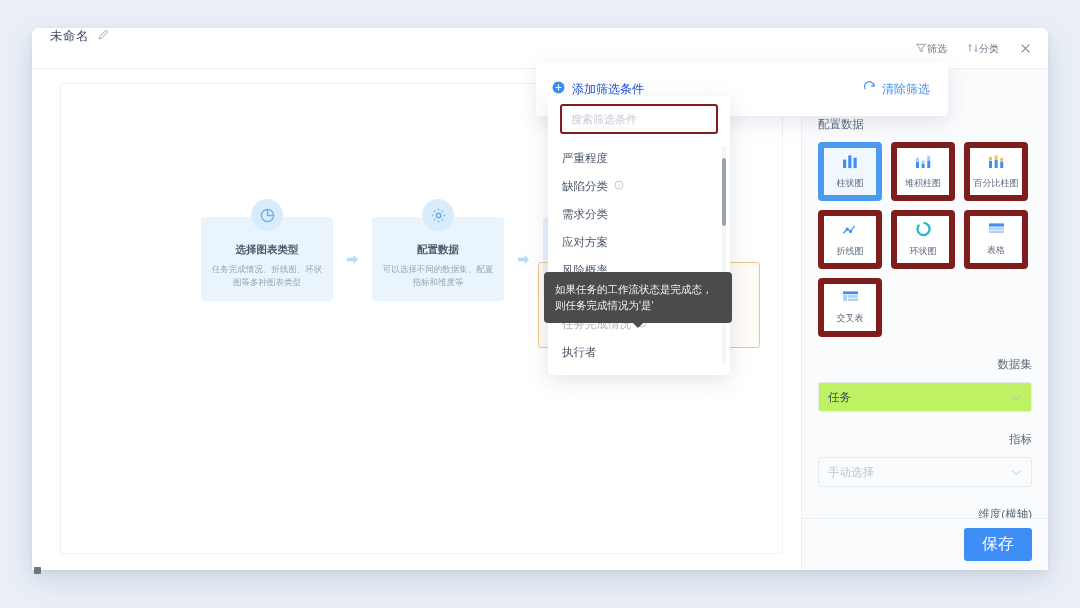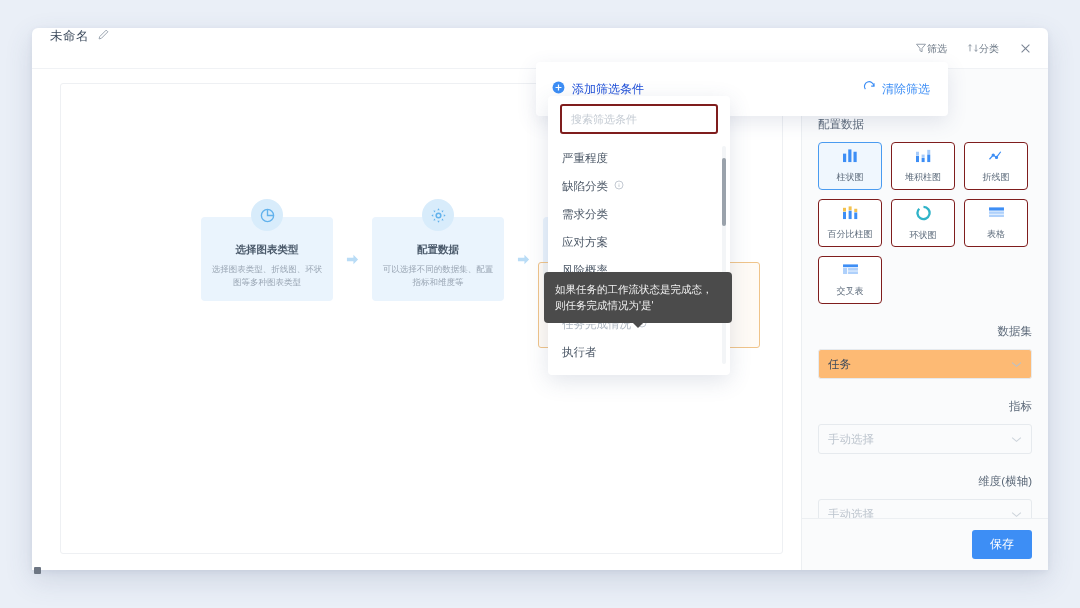--- a/index.html
+++ b/index.html
@@ -87,44 +87,44 @@
     padding: 14px 16px 10px 12px;
   }
   .collapse-ico { color: #c6ccd4; font-size: 12px; cursor: pointer; line-height: 1; }
   .settings-title { font-size: 12px; color: #4a5768; font-weight: bold; }
   .settings-scroll { flex: 1; padding: 0 16px; overflow: hidden; }
   .sec-label { font-size: 11.5px; color: #5b6878; margin: 6px 0 10px; }
   .sec-label.sp { margin-top: 20px; text-align: right; }
 
   .type-grid { display: flex; flex-wrap: wrap; gap: 9px; }
   .type-card {
-    width: 64px; height: 48px; background: #fff;
-    border: 1px solid #7f1d1d; border-radius: 4px;
+    width: 64px; height: 59px; background: #fff;
+    border: 6px solid #7f1d1d; border-radius: 4px;
     display: flex; flex-direction: column; align-items: center;
     justify-content: center; gap: 4px; cursor: pointer;
   }
   .type-card.active { border-color: #4a9bf0; background: #f0f7fe; }
   .type-card .lbl { font-size: 9px; color: #5d6b7b; }
 
   .field {
-    width: 100%; height: 30px; background: #fdba74;
+    width: 100%; height: 30px; background: #bef264;
     border: 1px solid #e6eaee; border-radius: 3px;
     display: flex; align-items: center; justify-content: space-between;
     padding: 0 9px; font-size: 11.5px; color: #3f4b5b; cursor: pointer;
   }
   .field.placeholder { color: #bcc4cd; background: #fafbfc; }
   .chev { color: #b9c1ca; font-size: 10px; }
 
   .settings-foot {
     border-top: 1px solid #eceff2; height: 52px;
     display: flex; align-items: center; justify-content: flex-end;
     padding-right: 16px;
   }
   .save-btn {
-    background: #3d8ef5; color: #fff; font-size: 12px;
+    background: #3d8ef5; color: #fff; font-size: 16px;
     border: none; border-radius: 3px; padding: 6px 18px; cursor: pointer;
   }
 
   
   .filter-pop {
     position: absolute; left: 536px; top: 62px;
     width: 412px; height: 54px;
     background: #fff; border-radius: 4px;
     box-shadow: 0 6px 20px rgba(60,80,120,.13);
     display: flex; align-items: center; justify-content: space-between;
@@ -238,21 +238,21 @@
           <div class="steps">
 
             <div class="step-card">
               <div class="step-icon">
                 <svg width="17" height="17" viewBox="0 0 20 20" fill="none" stroke="#62b2ec" stroke-width="1.6">
                   <circle cx="10" cy="10" r="7.2"></circle>
                   <path d="M10 3v7h7" stroke="#62b2ec"></path>
                 </svg>
               </div>
               <div class="step-title">选择图表类型</div>
-              <div class="step-desc">选择图表类型、折线图、环状图等多种图表类型</div>
+              <div class="step-desc">任务完成情况、折线图、环状图等多种图表类型</div>
             </div>
 
             <div class="step-arrow">
               <svg width="15" height="13" viewBox="0 0 16 14" fill="#b9dcf6">
                 <path d="M2 5h7V2l5 5-5 5V9H2z"></path>
               </svg>
             </div>
 
             <div class="step-card">
               <div class="step-icon">
@@ -323,41 +323,41 @@
                     <rect x="7" y="10.4" width="3.2" height="4.6"></rect>
                   <rect x="13" y="2" width="3.2" height="4.5" opacity=".45"></rect>
                     <rect x="13" y="6.9" width="3.2" height="8.1"></rect>
                 </svg>
               </span>
               <span class="lbl">堆积柱图</span>
             </div>
 
             <div class="type-card">
               <span>
-                <svg width="17" height="15" viewBox="0 0 18 16" fill="none" stroke="#3d8ef5" stroke-width="1.3">
-                  <path d="M1.5 12l4-4.5 3.5 2.5 4.5-6"></path>
-                  <circle cx="5.5" cy="7.5" r="1.1" fill="#3d8ef5"></circle>
-                    <circle cx="9" cy="10" r="1.1" fill="#3d8ef5"></circle>
-                </svg>
-              </span>
-              <span class="lbl">折线图</span>
-            </div>
-
-            <div class="type-card">
-              <span>
                 <svg width="17" height="15" viewBox="0 0 18 16" fill="#3d8ef5">
                   <rect x="1" y="3" width="3.2" height="4" fill="#f2c14e"></rect>
                     <rect x="1" y="7.4" width="3.2" height="7.6"></rect>
                   <rect x="7" y="1.5" width="3.2" height="4.2" fill="#f2c14e"></rect>
                     <rect x="7" y="6.1" width="3.2" height="8.9"></rect>
                   <rect x="13" y="4" width="3.2" height="3.6" fill="#f2c14e"></rect>
                     <rect x="13" y="8" width="3.2" height="7"></rect>
                 </svg>
               </span>
               <span class="lbl">百分比柱图</span>
+            </div>
+
+            <div class="type-card">
+              <span>
+                <svg width="17" height="15" viewBox="0 0 18 16" fill="none" stroke="#3d8ef5" stroke-width="1.3">
+                  <path d="M1.5 12l4-4.5 3.5 2.5 4.5-6"></path>
+                  <circle cx="5.5" cy="7.5" r="1.1" fill="#3d8ef5"></circle>
+                    <circle cx="9" cy="10" r="1.1" fill="#3d8ef5"></circle>
+                </svg>
+              </span>
+              <span class="lbl">折线图</span>
             </div>
 
             <div class="type-card">
               <span>
                 <svg width="17" height="16" viewBox="0 0 18 18" fill="none" stroke="#2fb3c8" stroke-width="2.6">
                   <path d="M9 2.2a6.8 6.8 0 11-4.8 2"></path>
                 </svg>
               </span>
               <span class="lbl">环状图</span>
             </div>

